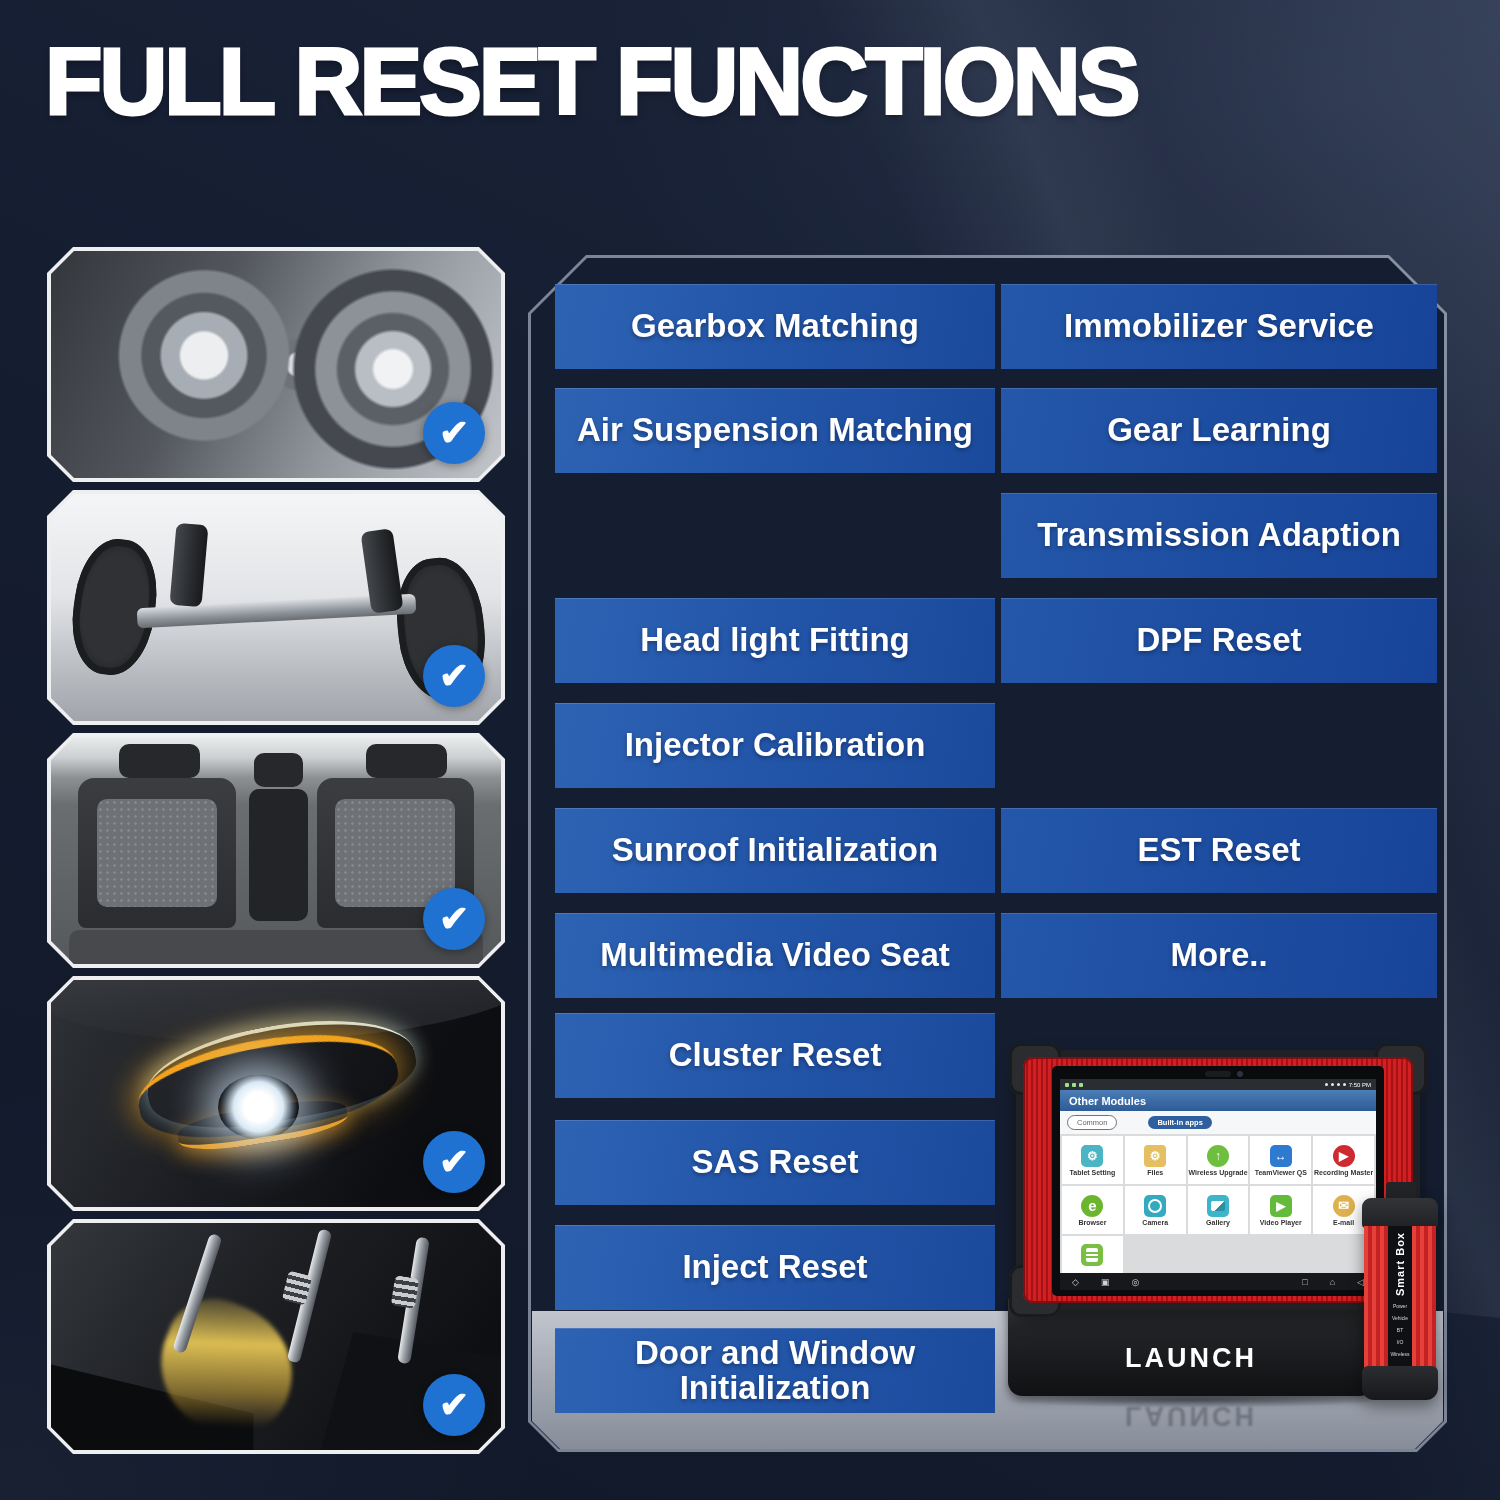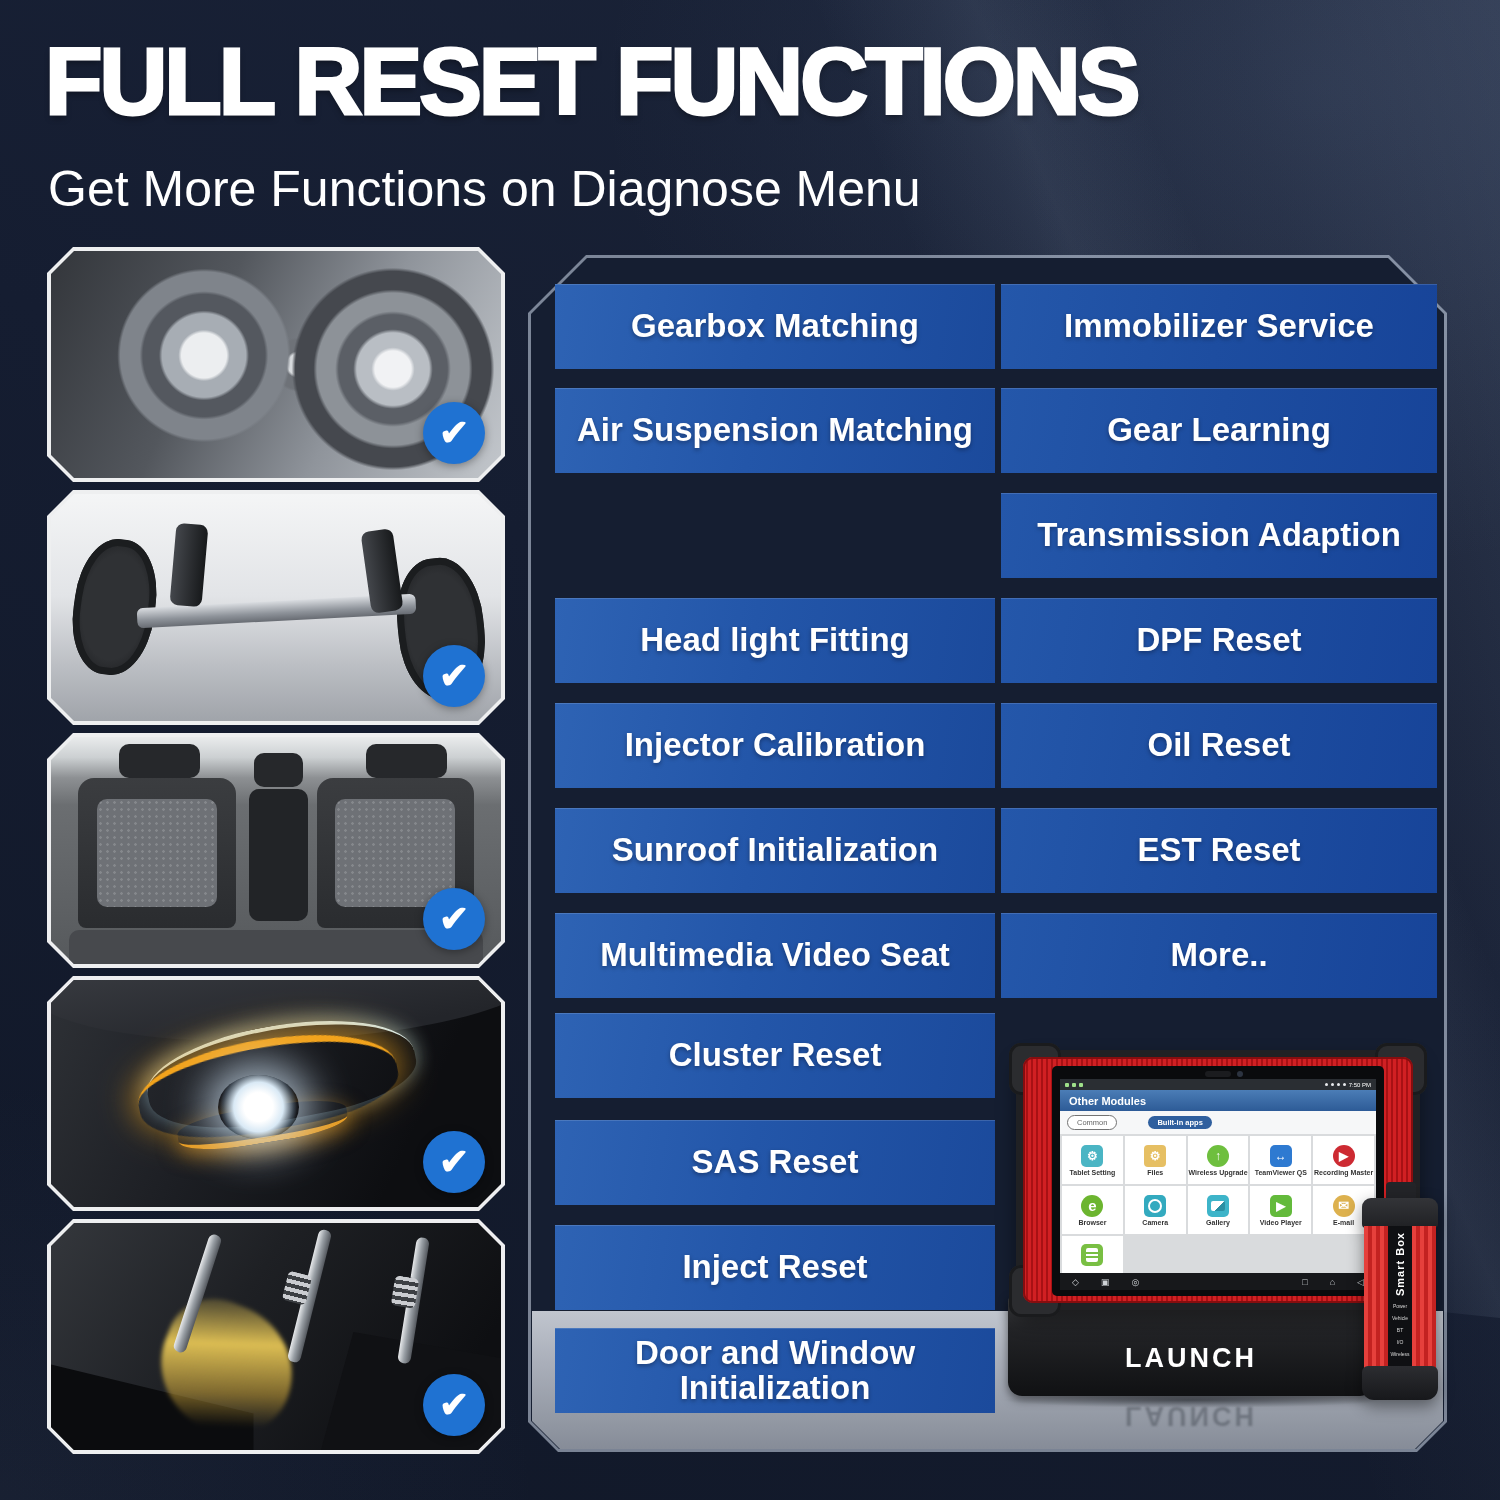--- a/index.html
+++ b/index.html
@@ -165,21 +165,20 @@
     border-radius:6px 6px 12px 12px;}
 </style>
 </head>
 <body>
 
 <div class="canvas">
   <div class="sheen"></div>
   <div class="streak"></div>
 
   <div class="title">FULL RESET FUNCTIONS</div>
-  <div class="subtitle">Get More Functions on Diagnose Menu</div>
 
   <div class="photos">
     <div class="photo">
       <div class="photo-inner">
         <div class="art-gearbox"></div>
         <div class="badge">✔</div>
       </div>
     </div>
     <div class="photo">
       <div class="photo-inner">
@@ -241,21 +240,20 @@
   <div class="platform"></div>
 
   <div class="bar lcol r1">Gearbox Matching</div>
   <div class="bar rcol r1">Immobilizer Service</div>
   <div class="bar lcol r2">Air Suspension Matching</div>
   <div class="bar rcol r2">Gear Learning</div>
   <div class="bar rcol r3">Transmission Adaption</div>
   <div class="bar lcol r4">Head light Fitting</div>
   <div class="bar rcol r4">DPF Reset</div>
   <div class="bar lcol r5">Injector Calibration</div>
-  <div class="bar rcol r5">Oil Reset</div>
   <div class="bar lcol r6">Sunroof Initialization</div>
   <div class="bar rcol r6">EST Reset</div>
   <div class="bar lcol r7">Multimedia Video Seat</div>
   <div class="bar lcol s1">Cluster Reset</div>
   <div class="bar rcol r7">More..</div>
   <div class="bar lcol s2">SAS Reset</div>
   <div class="bar lcol s3">Inject Reset</div>
   <div class="bar lcol s4">Door and Window Initialization</div>
 
   <div class="tablet">

